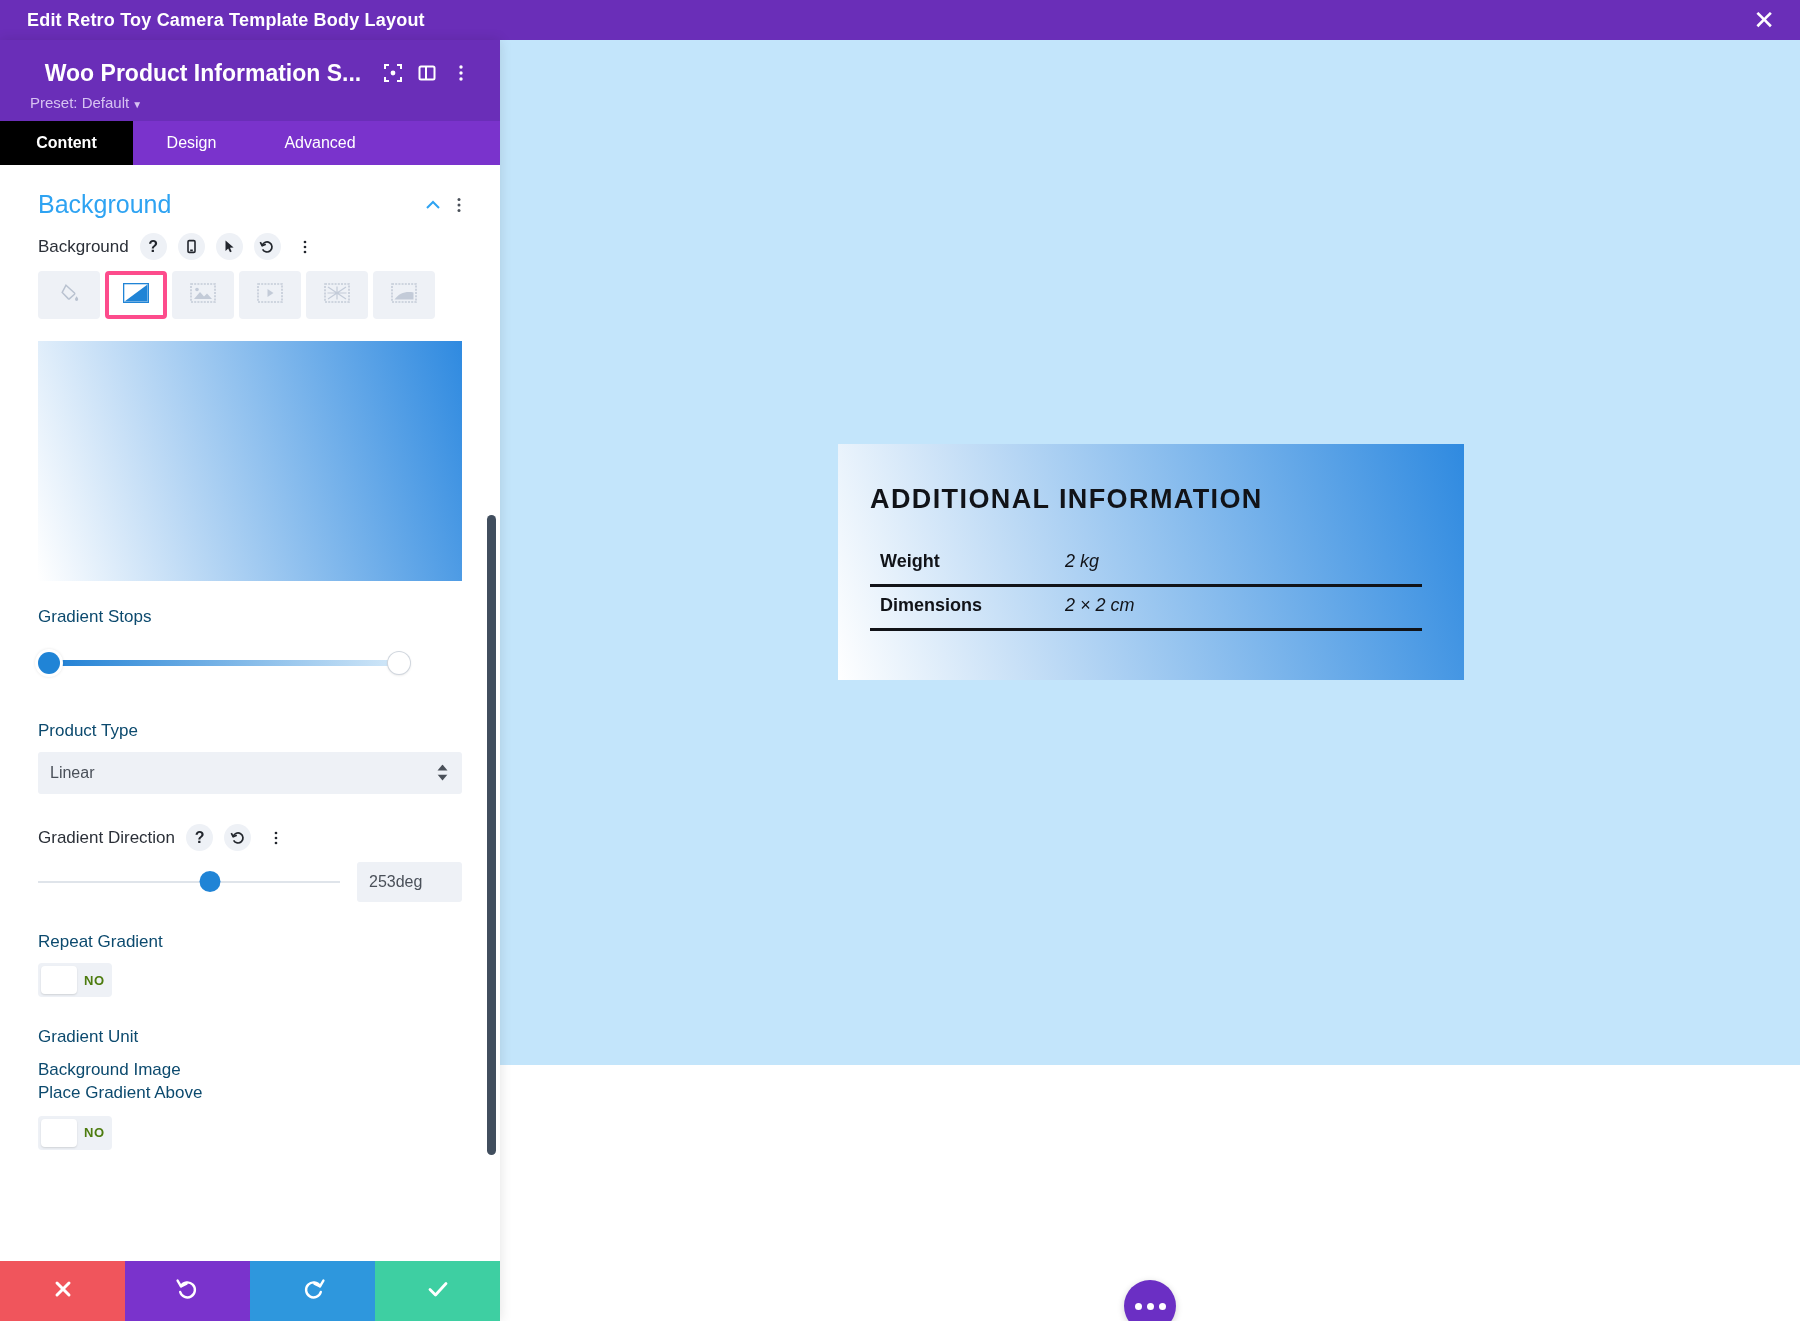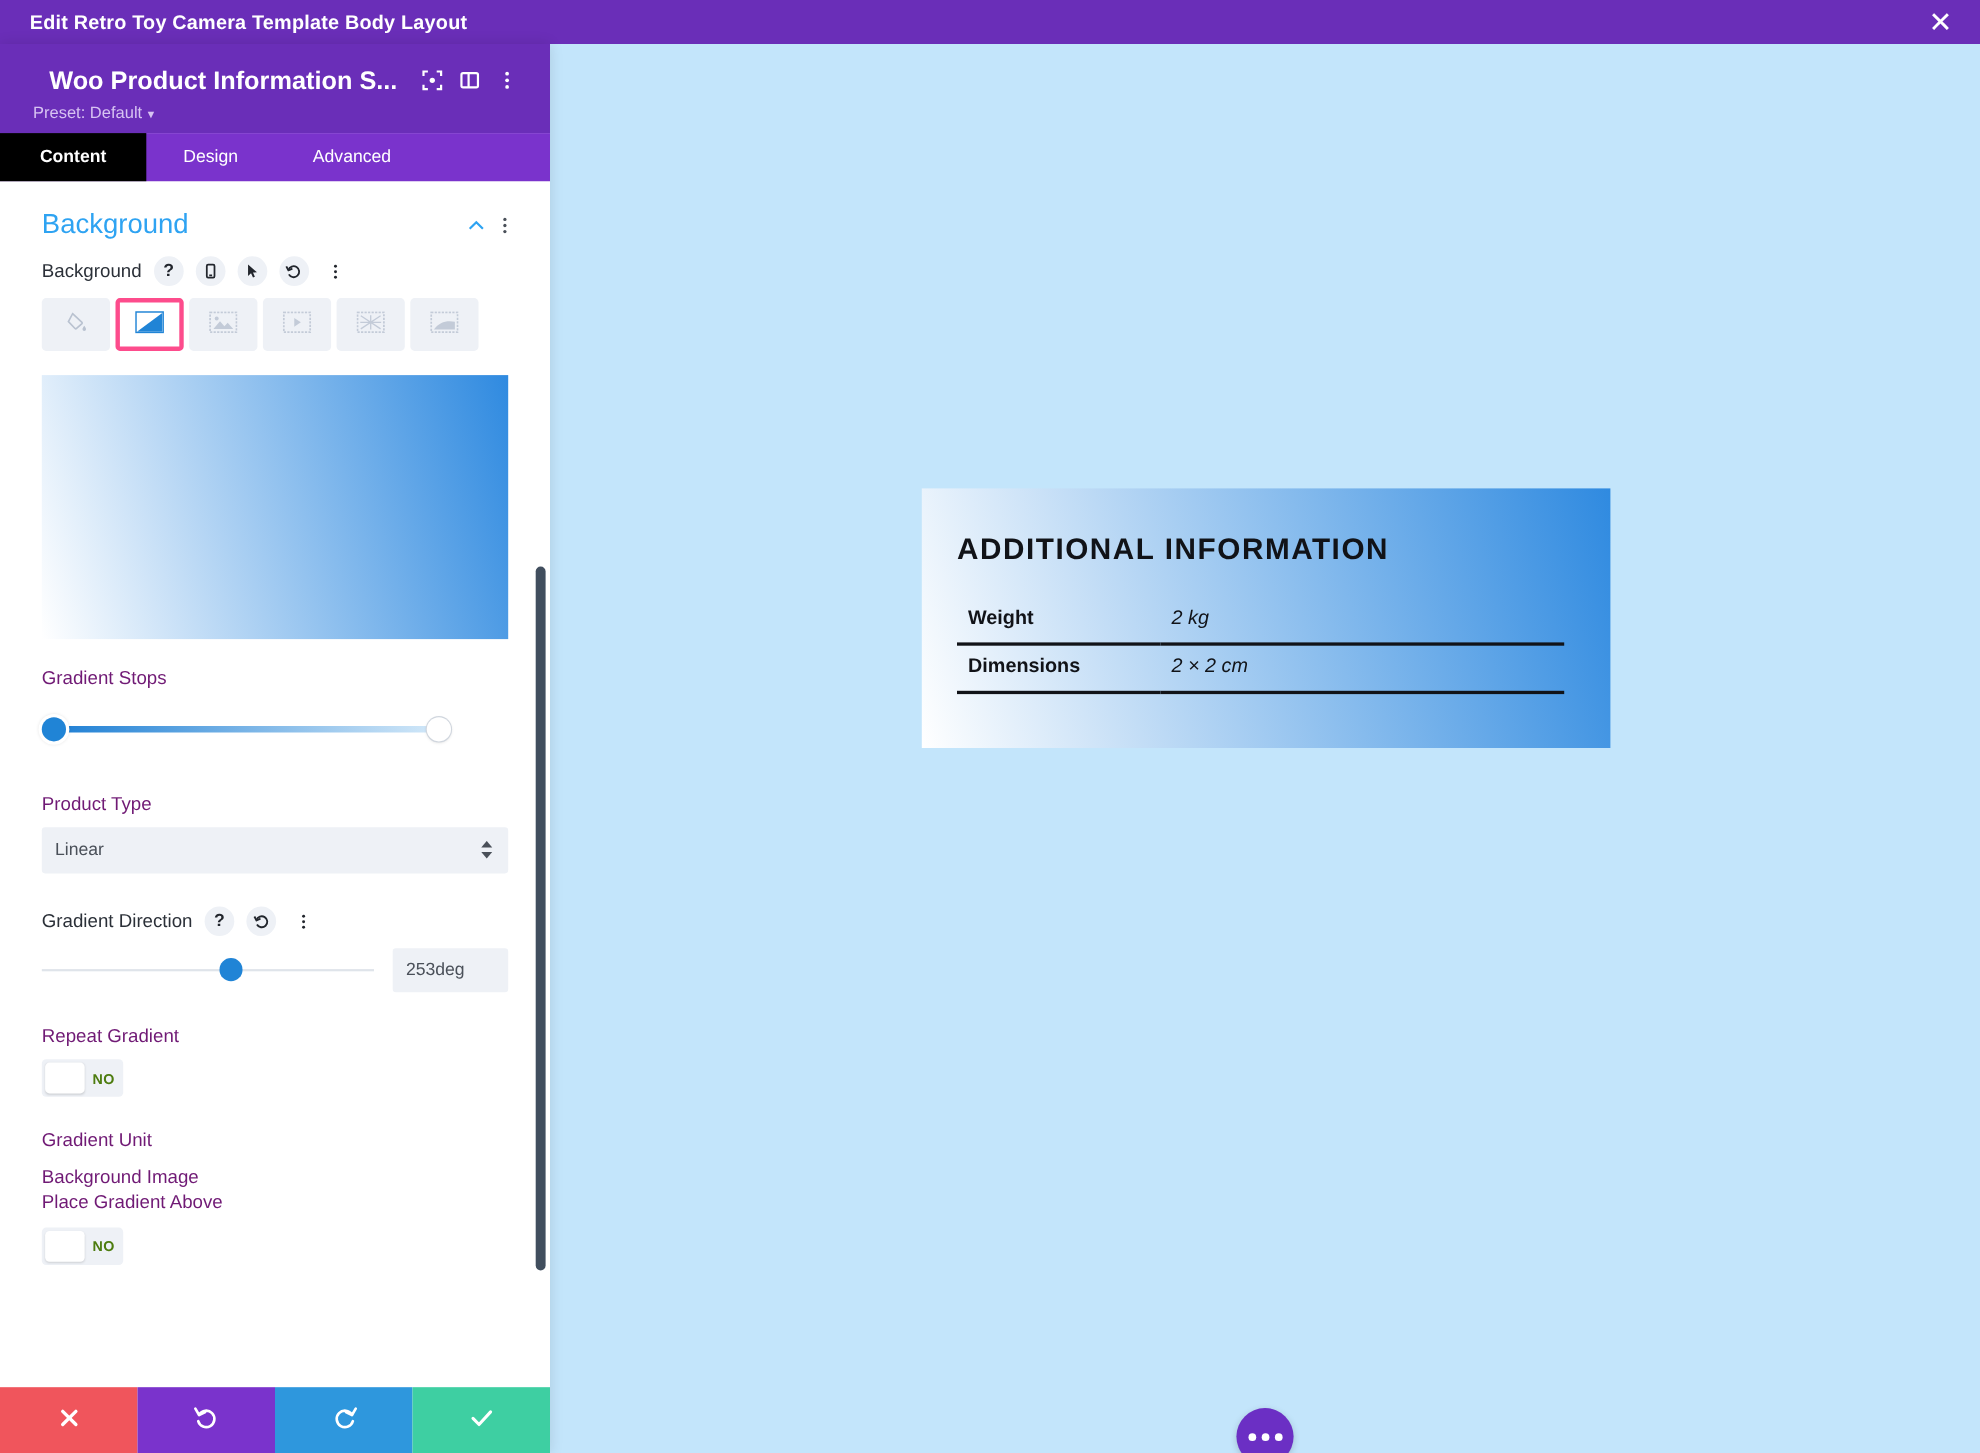--- a/index.html
+++ b/index.html
@@ -9,21 +9,21 @@
     overflow: hidden;
     background: #fff;
   }
 
   #app { position: relative; width: 1800px; height: 1321px; }
 
   
   .canvas {
     position: absolute;
     left: 0; top: 40px;
-    width: 1800px; height: 1281px;
+    width: 1800px; height: 1025px;
     background: #c3e5fb;
   }
 
   
   .product-card {
     position: absolute;
     left: 838px; top: 404px;
     width: 626px; height: 236px;
     background: linear-gradient(73deg, #ffffff 0%, #2f8ae0 100%);
   }
@@ -172,21 +172,21 @@
     border-radius: 4px;
   }
 
   
   .grad-preview {
     height: 240px;
     margin: 0 38px 26px 38px;
     background: linear-gradient(73deg, #ffffff 0%, #2f8ae0 100%);
   }
 
-  .block-label { font-size: 17px; color: #701a75; font-weight: 500; }
+  .block-label { font-size: 17px; color: #0c4a6e; font-weight: 500; }
 
   
   .stops-wrap { margin: 22px 0 44px 0; position: relative; height: 28px; }
   .stops-bar {
     position: absolute; left: 12px; top: 11px;
     width: 360px; height: 6px; border-radius: 3px;
     background: linear-gradient(90deg, #1e7fd4 0%, #d9ecfa 100%);
   }
   .stop-handle {
     position: absolute; width: 22px; height: 22px; border-radius: 50%;

